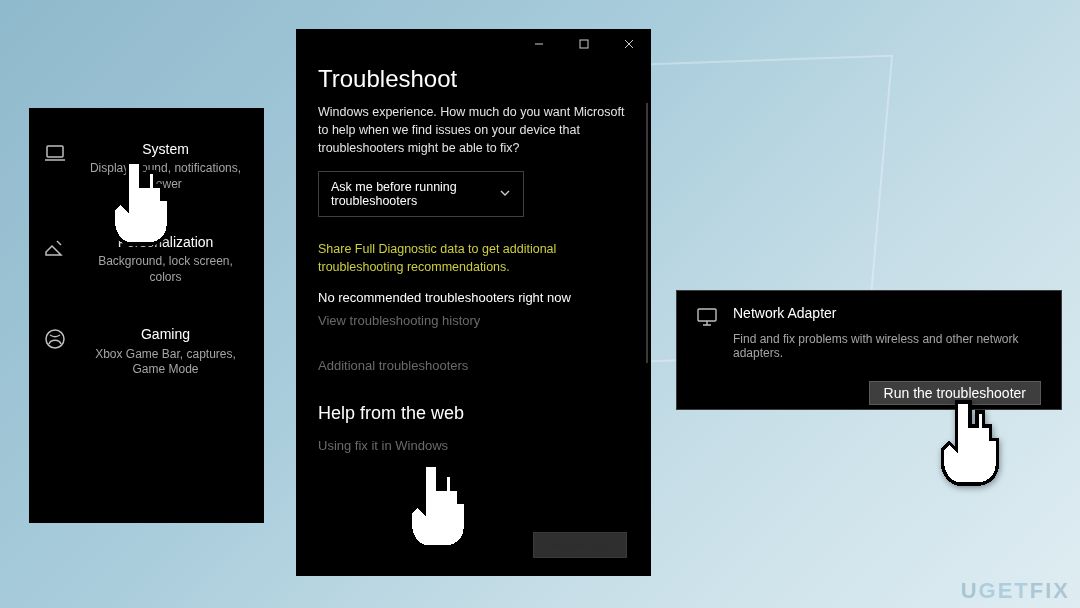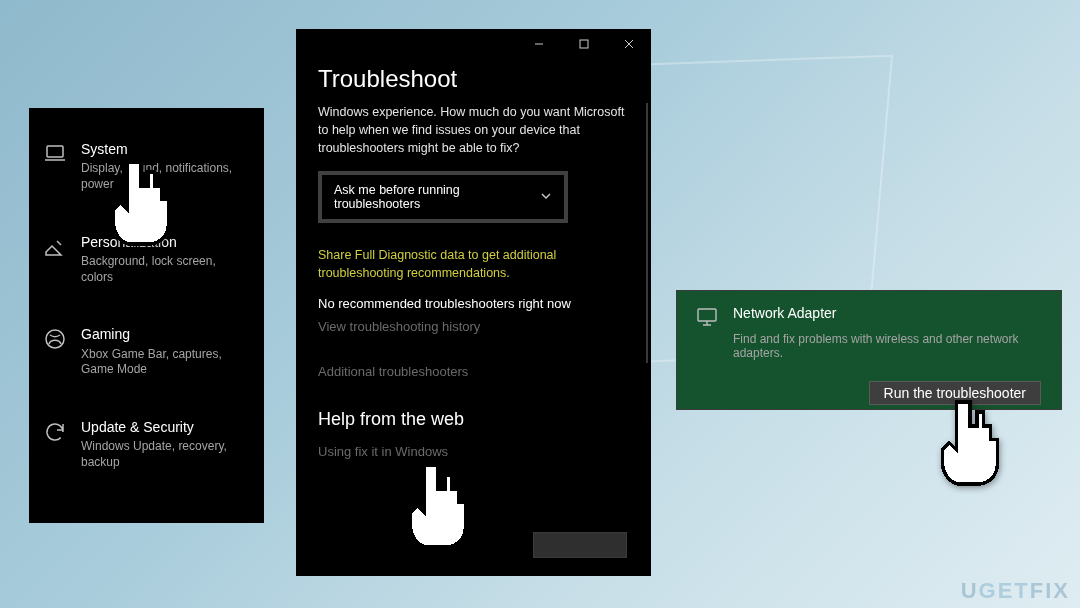--- a/index.html
+++ b/index.html
@@ -38,21 +38,21 @@
     gap: 14px;
     margin-bottom: 42px;
     position: relative;
   }
   .settings-item .icon-slot {
     width: 24px; height: 24px;
     flex-shrink: 0;
     display: flex; align-items: center; justify-content: center;
   }
   .settings-item .icon-slot svg { width: 24px; height: 24px; stroke:#bfbfbf; fill:none; stroke-width:1.5; }
-  .settings-item .texts { flex:1; }
+  .settings-item .texts { flex:1;text-align:center; }
   .settings-item .title {
     color: #fff;
     font-size: 14px;
     line-height: 1.1;
   }
   .settings-item .sub {
     color: #a5a5a5;
     font-size: 12px;
     line-height: 1.3;
     margin-top: 4px;
@@ -88,26 +88,26 @@
     font-size: 24px;
     margin-bottom: 10px;
   }
   .trouble-body .desc {
     font-size: 12.5px;
     line-height: 1.45;
     color: #e5e5e5;
     margin-bottom: 14px;
   }
   .dropdown {
-    border: 4px solid #404040;
+    border: 1px solid #404040;
     padding: 8px 12px;
     display: flex;
     justify-content: space-between;
     align-items: center;
-    width: 250px;
+    width: 206px;
     font-size: 12.5px;
     color: #fff;
     margin-bottom: 24px;
     cursor: pointer;
   }
   .diag-link {
     color: #cfcf3f;
     font-size: 12.5px;
     line-height: 1.4;
     margin-bottom: 14px;
@@ -156,21 +156,21 @@
     padding: 6px 14px;
   }
 
   
   .panel-net {
     position: absolute;
     right: 18px;
     top: 290px;
     width: 386px;
     height: 120px;
-    background: #14532d;
+    background: #000000;
     border: 1px solid #3c3c3c;
     padding: 14px 18px;
     color: #ccc;
   }
   .net-row {
     display: flex;
     gap: 14px;
   }
   .net-row .icon-slot { width:24px; height:24px; flex-shrink:0; }
   .net-row .icon-slot svg { width:24px; height:24px; stroke:#bfbfbf; fill:none; stroke-width:1.4; }
@@ -245,31 +245,20 @@
           <circle cx="12" cy="12" r="9"></circle>
           <path d="M7 8c3 2 7 2 10 0M6 17c2-5 10-5 12 0"></path>
         </svg>
     </span>
     <div class="texts">
       <div class="title">Gaming</div>
       <div class="sub">Xbox Game Bar, captures, Game Mode</div>
     </div>
   </div>
 
-  <div class="settings-item">
-    <span class="icon-slot">
-      <svg viewBox="0 0 24 24">
-          <path d="M20 12a8 8 0 10-2.3 5.6M20 4v6h-6"></path>
-        </svg>
-    </span>
-    <div class="texts">
-      <div class="title">Update &amp; Security</div>
-      <div class="sub">Windows Update, recovery, backup</div>
-    </div>
-  </div>
 
 </div>
 
 <div class="panel-trouble">
   <div class="titlebar">
     <div class="tbtn">
       <svg width="10" height="10">
           <line x1="1" y1="5" x2="9" y2="5" stroke="#ccc" stroke-width="1"></line>
         </svg>
     </div>

